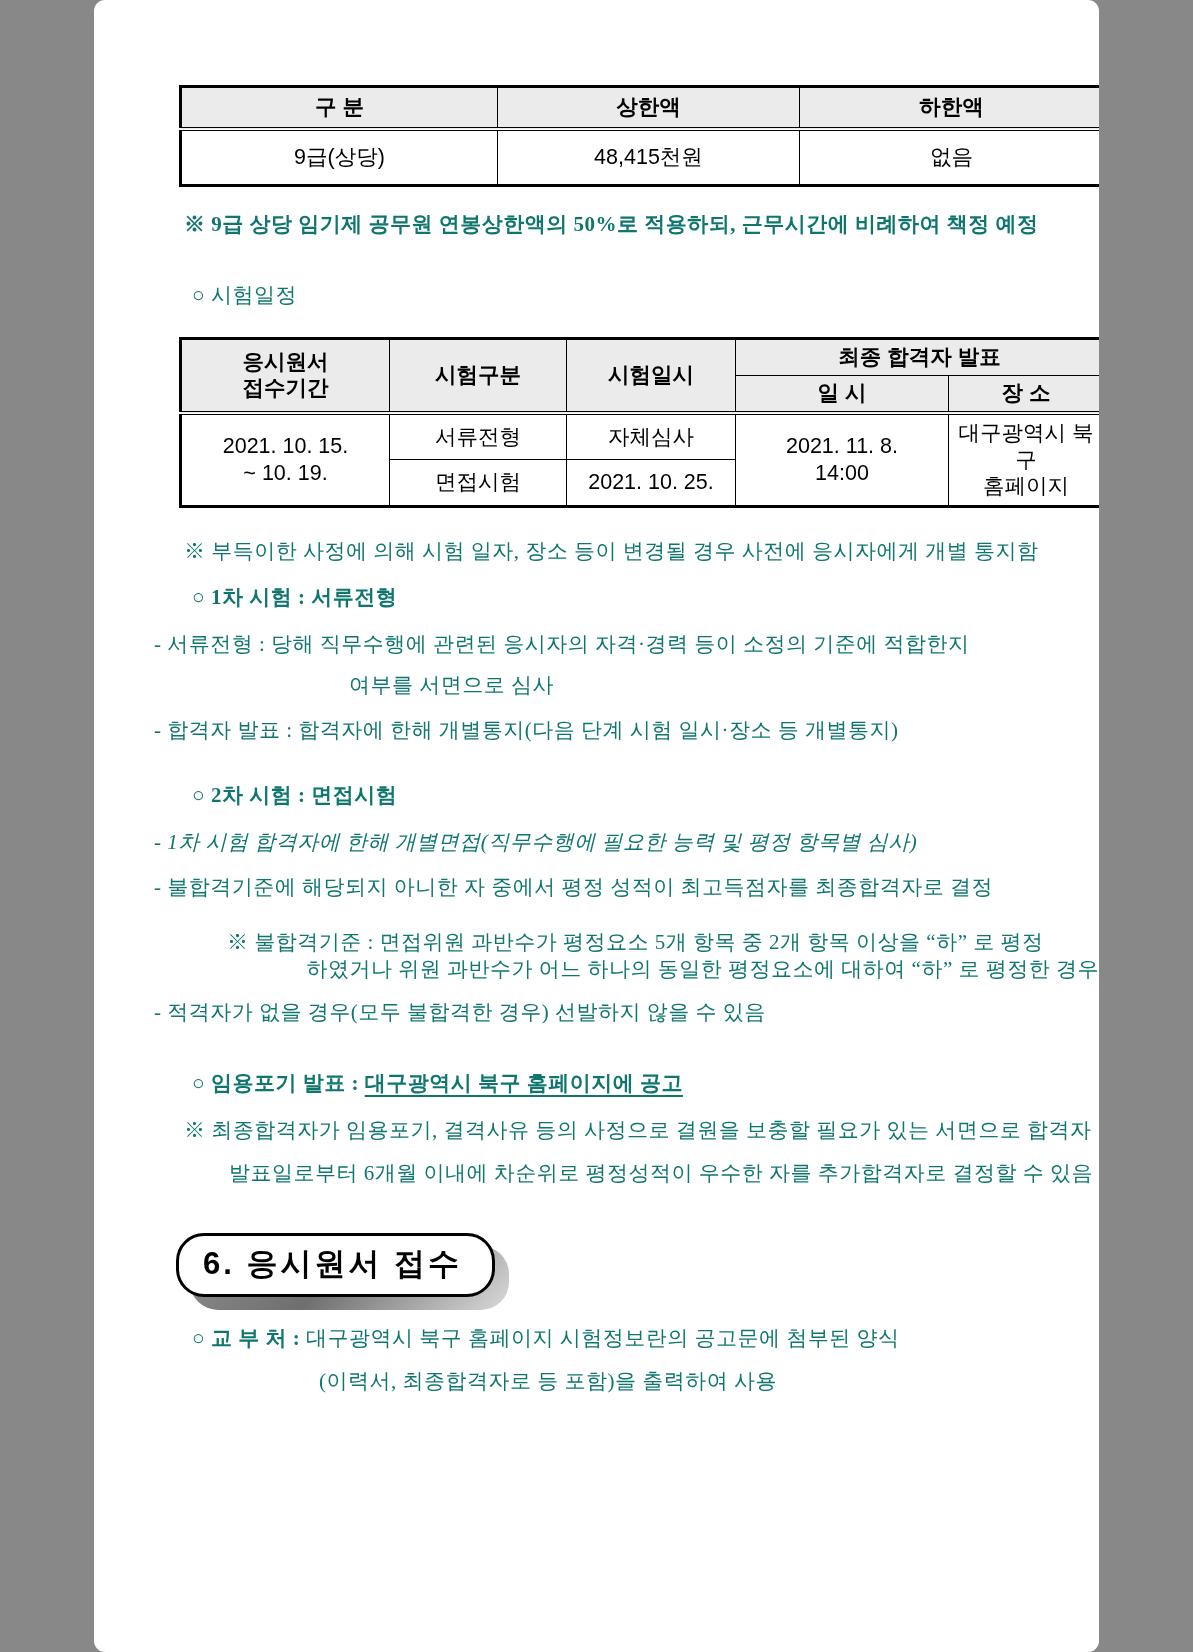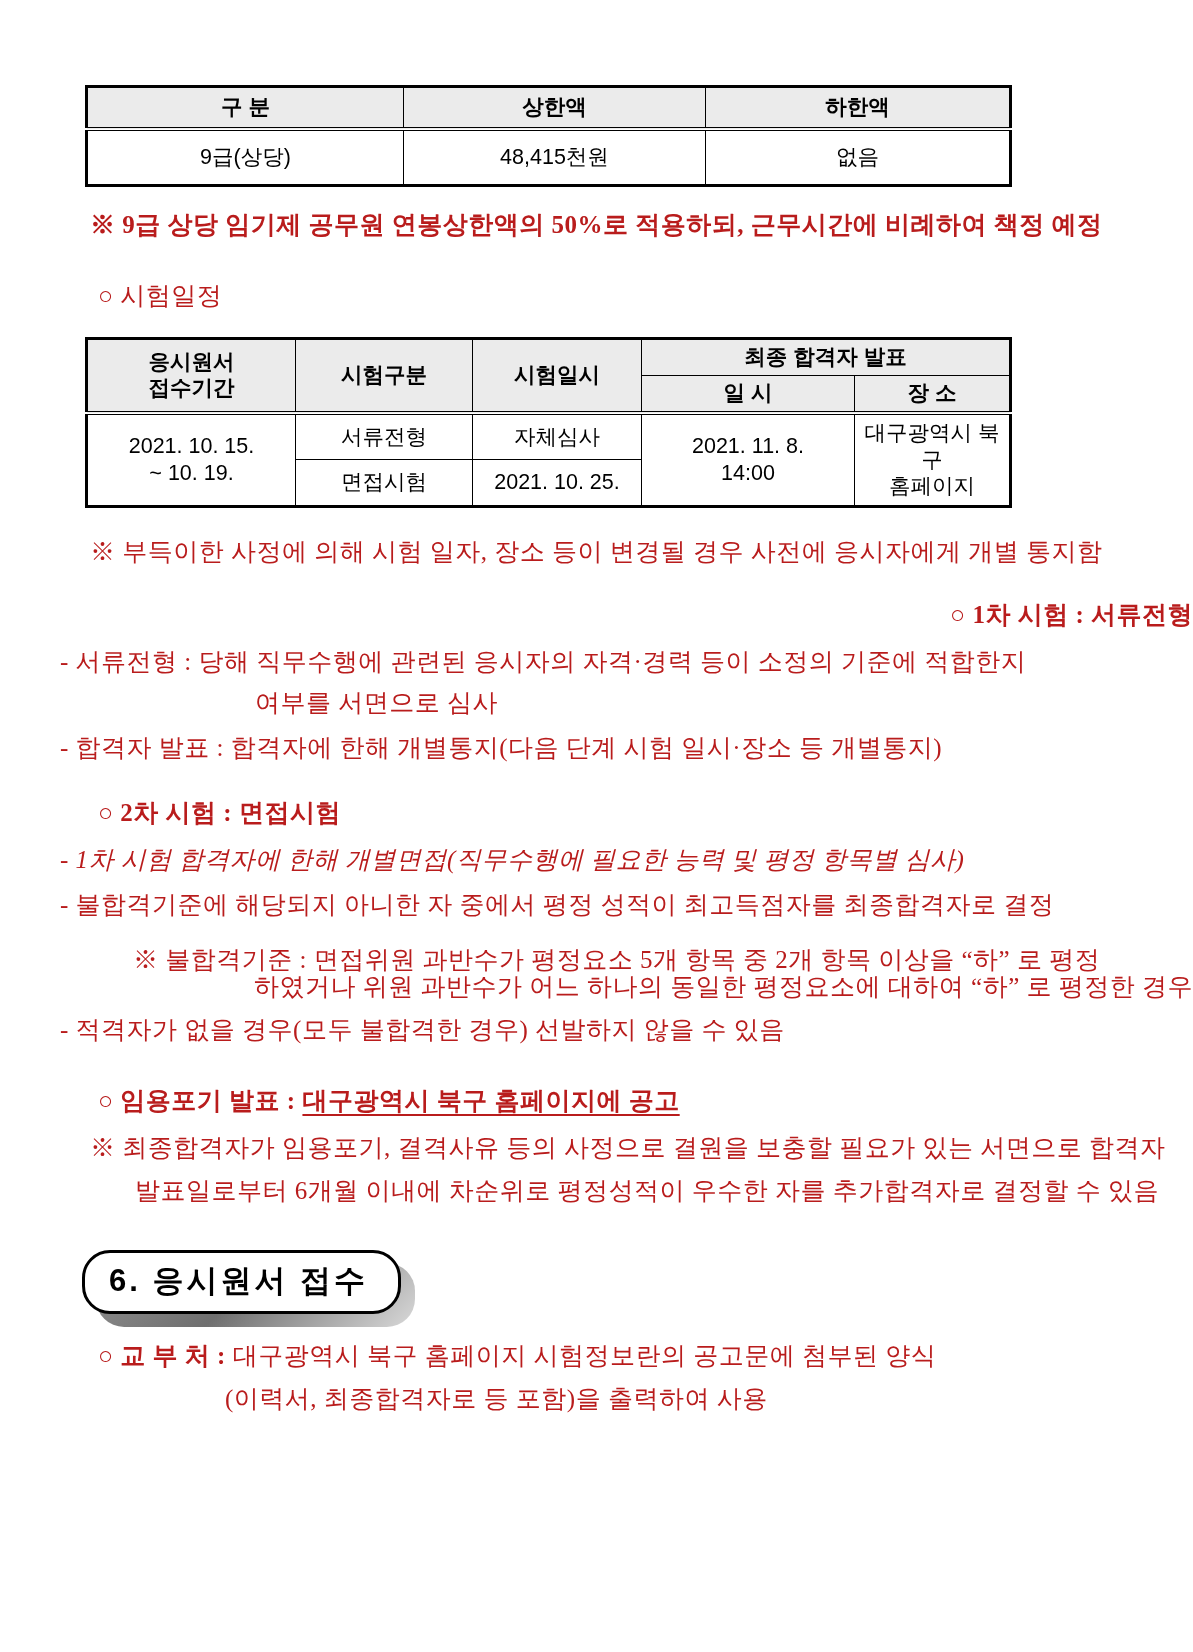--- a/index.html
+++ b/index.html
@@ -1,24 +1,25 @@
 <!DOCTYPE html>
 <html><head>
 <meta charset="utf-8">
 <style>
   * { margin:0; padding:0; box-sizing:border-box; }
   html,body { background:#888; }
   .page {
     position:relative;
-    width:1193px; height:1652px;
+    width:1005px; height:1652px;
     margin:0 auto;
     background:#ffffff;
     color:#000;
     font-family:"Liberation Serif", serif;
     overflow:hidden;
+    border-radius:11px;
   }
 
   
   table.doc-table {
     border-collapse:collapse;
     margin-left:85px;
     width:924px;
     font-family:"Liberation Sans", sans-serif;
     table-layout:fixed;
   }
@@ -41,23 +42,23 @@
   #salary-table { margin-top:85px; }
   #salary-table th { height:42px; }
   #salary-table td { height:57px; font-weight:normal; }
 
   #schedule-table { margin-top:28px; }
   #schedule-table th { height:36px; }
   #schedule-table td { height:47px; }
 
   
   .bodyline {
-    font-size:25px;
+    font-size:21px;
     line-height:27px;
-    color:#b91c1c;
+    color:#0f766e;
     letter-spacing:0.5px;
   }
   .bold { font-weight:bold; }
 
   
   .section-box-wrap { position:relative; width:fit-content; margin-left:82px; z-index:0; }
   .section-box {
     position:relative;
     display:inline-block;
     background:#fff;
@@ -158,21 +159,21 @@
     </tr>
     <tr>
       <td>면접시험</td>
       <td>2021. 10. 25.</td>
     </tr>
   </tbody>
     </table>
 
   <p class="bodyline ind-note" style="margin-top:30px;">※ 부득이한 사정에 의해 시험 일자, 장소 등이 변경될 경우 사전에 응시자에게 개별 통지함</p>
 
-  <p class="bodyline bold ind-head" style="margin-top:36px;text-align:right;">○ 1차 시험 : 서류전형</p>
+  <p class="bodyline bold ind-head" style="margin-top:19px;">○ 1차 시험 : 서류전형</p>
   <p class="bodyline ind-dash" style="margin-top:20px;">- 서류전형 : 당해 직무수행에 관련된 응시자의 자격·경력 등이 소정의 기준에 적합한지</p>
   <p class="bodyline ind-cont1" style="margin-top:14px;">여부를 서면으로 심사</p>
   <p class="bodyline ind-dash" style="margin-top:18px;">- 합격자 발표 : 합격자에 한해 개별통지(다음 단계 시험 일시·장소 등 개별통지)</p>
 
   <p class="bodyline bold ind-head" style="margin-top:38px;">○ 2차 시험 : 면접시험</p>
   <p class="bodyline ind-dash" style="margin-top:20px;font-style:italic;">- 1차 시험 합격자에 한해 개별면접(직무수행에 필요한 능력 및 평정 항목별 심사)</p>
   <p class="bodyline ind-dash" style="margin-top:18px;">- 불합격기준에 해당되지 아니한 자 중에서 평정 성적이 최고득점자를 최종합격자로 결정</p>
   <p class="bodyline ind-subnote" style="margin-top:28px;">※ 불합격기준 : 면접위원 과반수가 평정요소 5개 항목 중 2개 항목 이상을 “하” 로 평정</p>
   <p class="bodyline ind-cont2" style="margin-top:0;text-align:right;">하였거나 위원 과반수가 어느 하나의 동일한 평정요소에 대하여 “하” 로 평정한 경우</p>
   <p class="bodyline ind-dash" style="margin-top:16px;">- 적격자가 없을 경우(모두 불합격한 경우) 선발하지 않을 수 있음</p>

